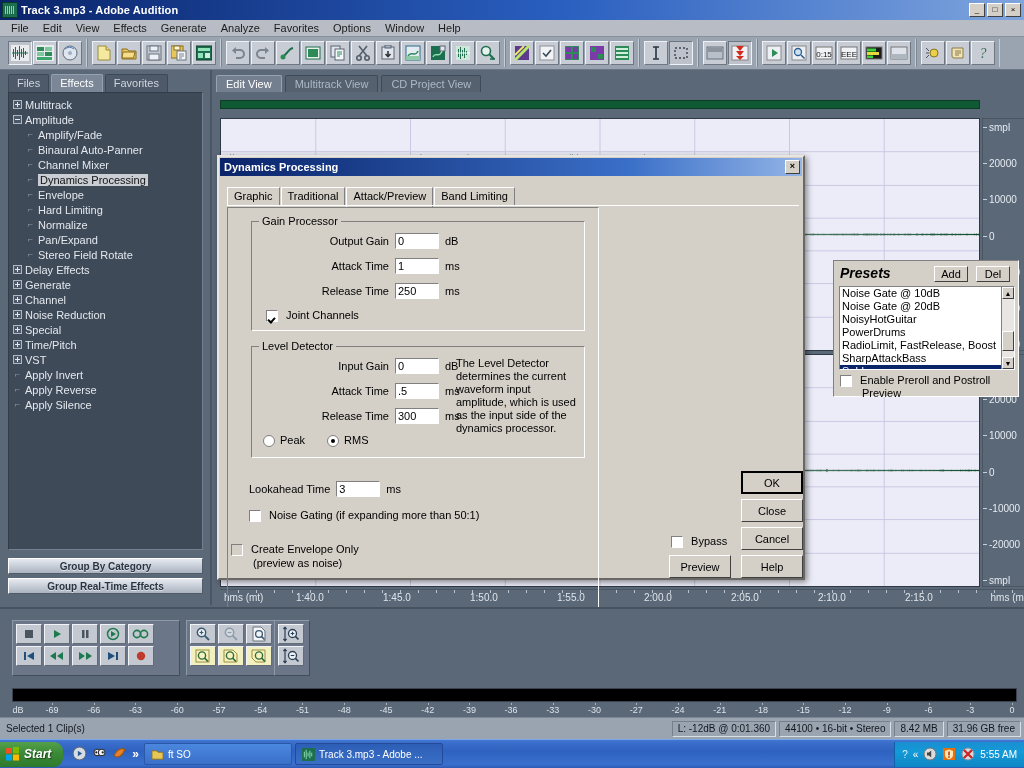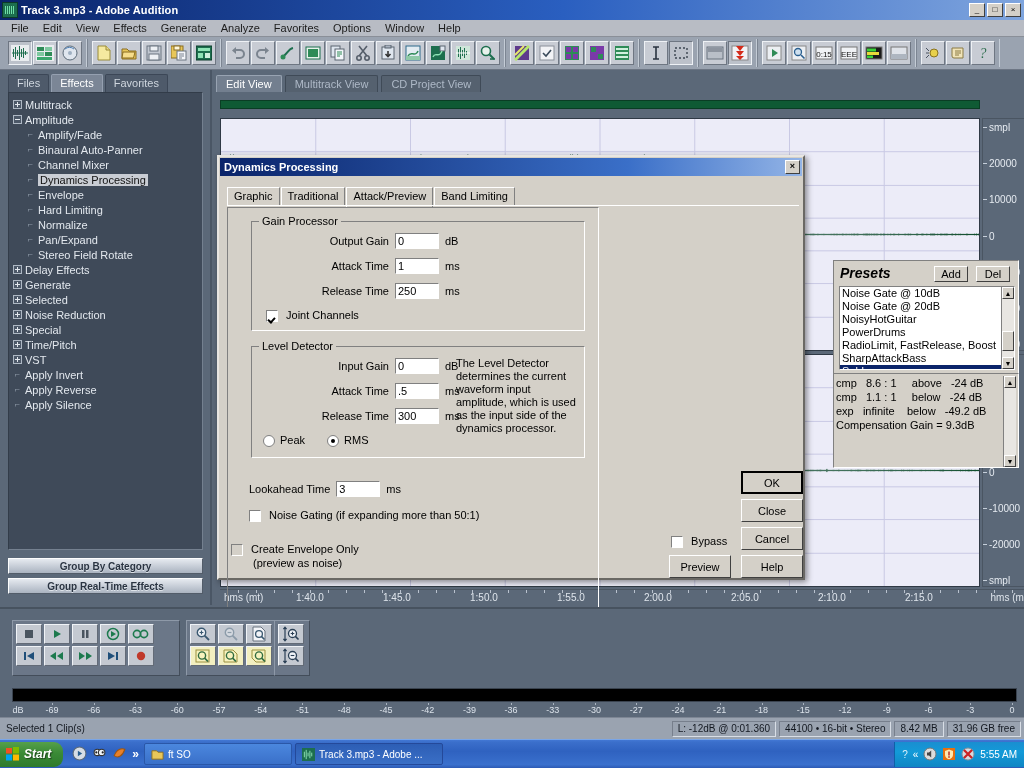--- a/index.html
+++ b/index.html
@@ -739,21 +739,21 @@
           <div class="trow">
             <span class="tbox plus"></span>
             <span>Delay Effects</span>
           </div>
           <div class="trow">
             <span class="tbox plus"></span>
             <span>Generate</span>
           </div>
           <div class="trow">
             <span class="tbox plus"></span>
-            <span>Selected</span>
+            <span>Channel</span>
           </div>
           <div class="trow">
             <span class="tbox plus"></span>
             <span>Noise Reduction</span>
           </div>
           <div class="trow">
             <span class="tbox plus"></span>
             <span>Special</span>
           </div>
           <div class="trow">
@@ -2531,33 +2531,20 @@
           <div class="arw" style="bottom:0;">▼</div>
         </div>
       </div>
       <div style="position:absolute; left:6px; top:113px;">
         <span class="cb"></span>
         <span class="lbl" style="margin-left:5px;">Enable Preroll and Postroll</span>
         <div class="lbl" style="margin-left:22px;">Preview</div>
       </div>
     </div>
 
-    <div id="info-box">
-      <div id="info-inner">
-          <div class="irow">cmp   8.6 : 1     above   -24 dB</div>
-          <div class="irow">cmp   1.1 : 1     below   -24 dB</div>
-          <div class="irow">exp   infinite    below   -49.2 dB</div>
-          <div class="irow">Compensation Gain = 9.3dB</div>
-        </div>
-      <div class="vscroll" style="position:absolute; right:2px; top:2px; height:91px;">
-        <div class="arw" style="top:0;">▲</div>
-        <div class="track" style="top:12px; bottom:12px;"></div>
-        <div class="arw" style="bottom:0;">▼</div>
-      </div>
-    </div>
 
     <div class="dbtn default" style="position:absolute; left:522px; top:314px; width:62px; height:23px;">OK</div>
     <div class="dbtn" style="position:absolute; left:522px; top:342px; width:62px; height:23px;">Close</div>
     <div class="dbtn" style="position:absolute; left:522px; top:370px; width:62px; height:23px;">Cancel</div>
     <div class="dbtn" style="position:absolute; left:522px; top:398px; width:62px; height:23px;">Help</div>
     <div class="dbtn" style="position:absolute; left:450px; top:398px; width:62px; height:23px;">Preview</div>
     <div style="position:absolute; left:452px; top:378px;">
       <span class="cb"></span>
       <span class="lbl" style="margin-left:5px;">Bypass</span>
     </div>

